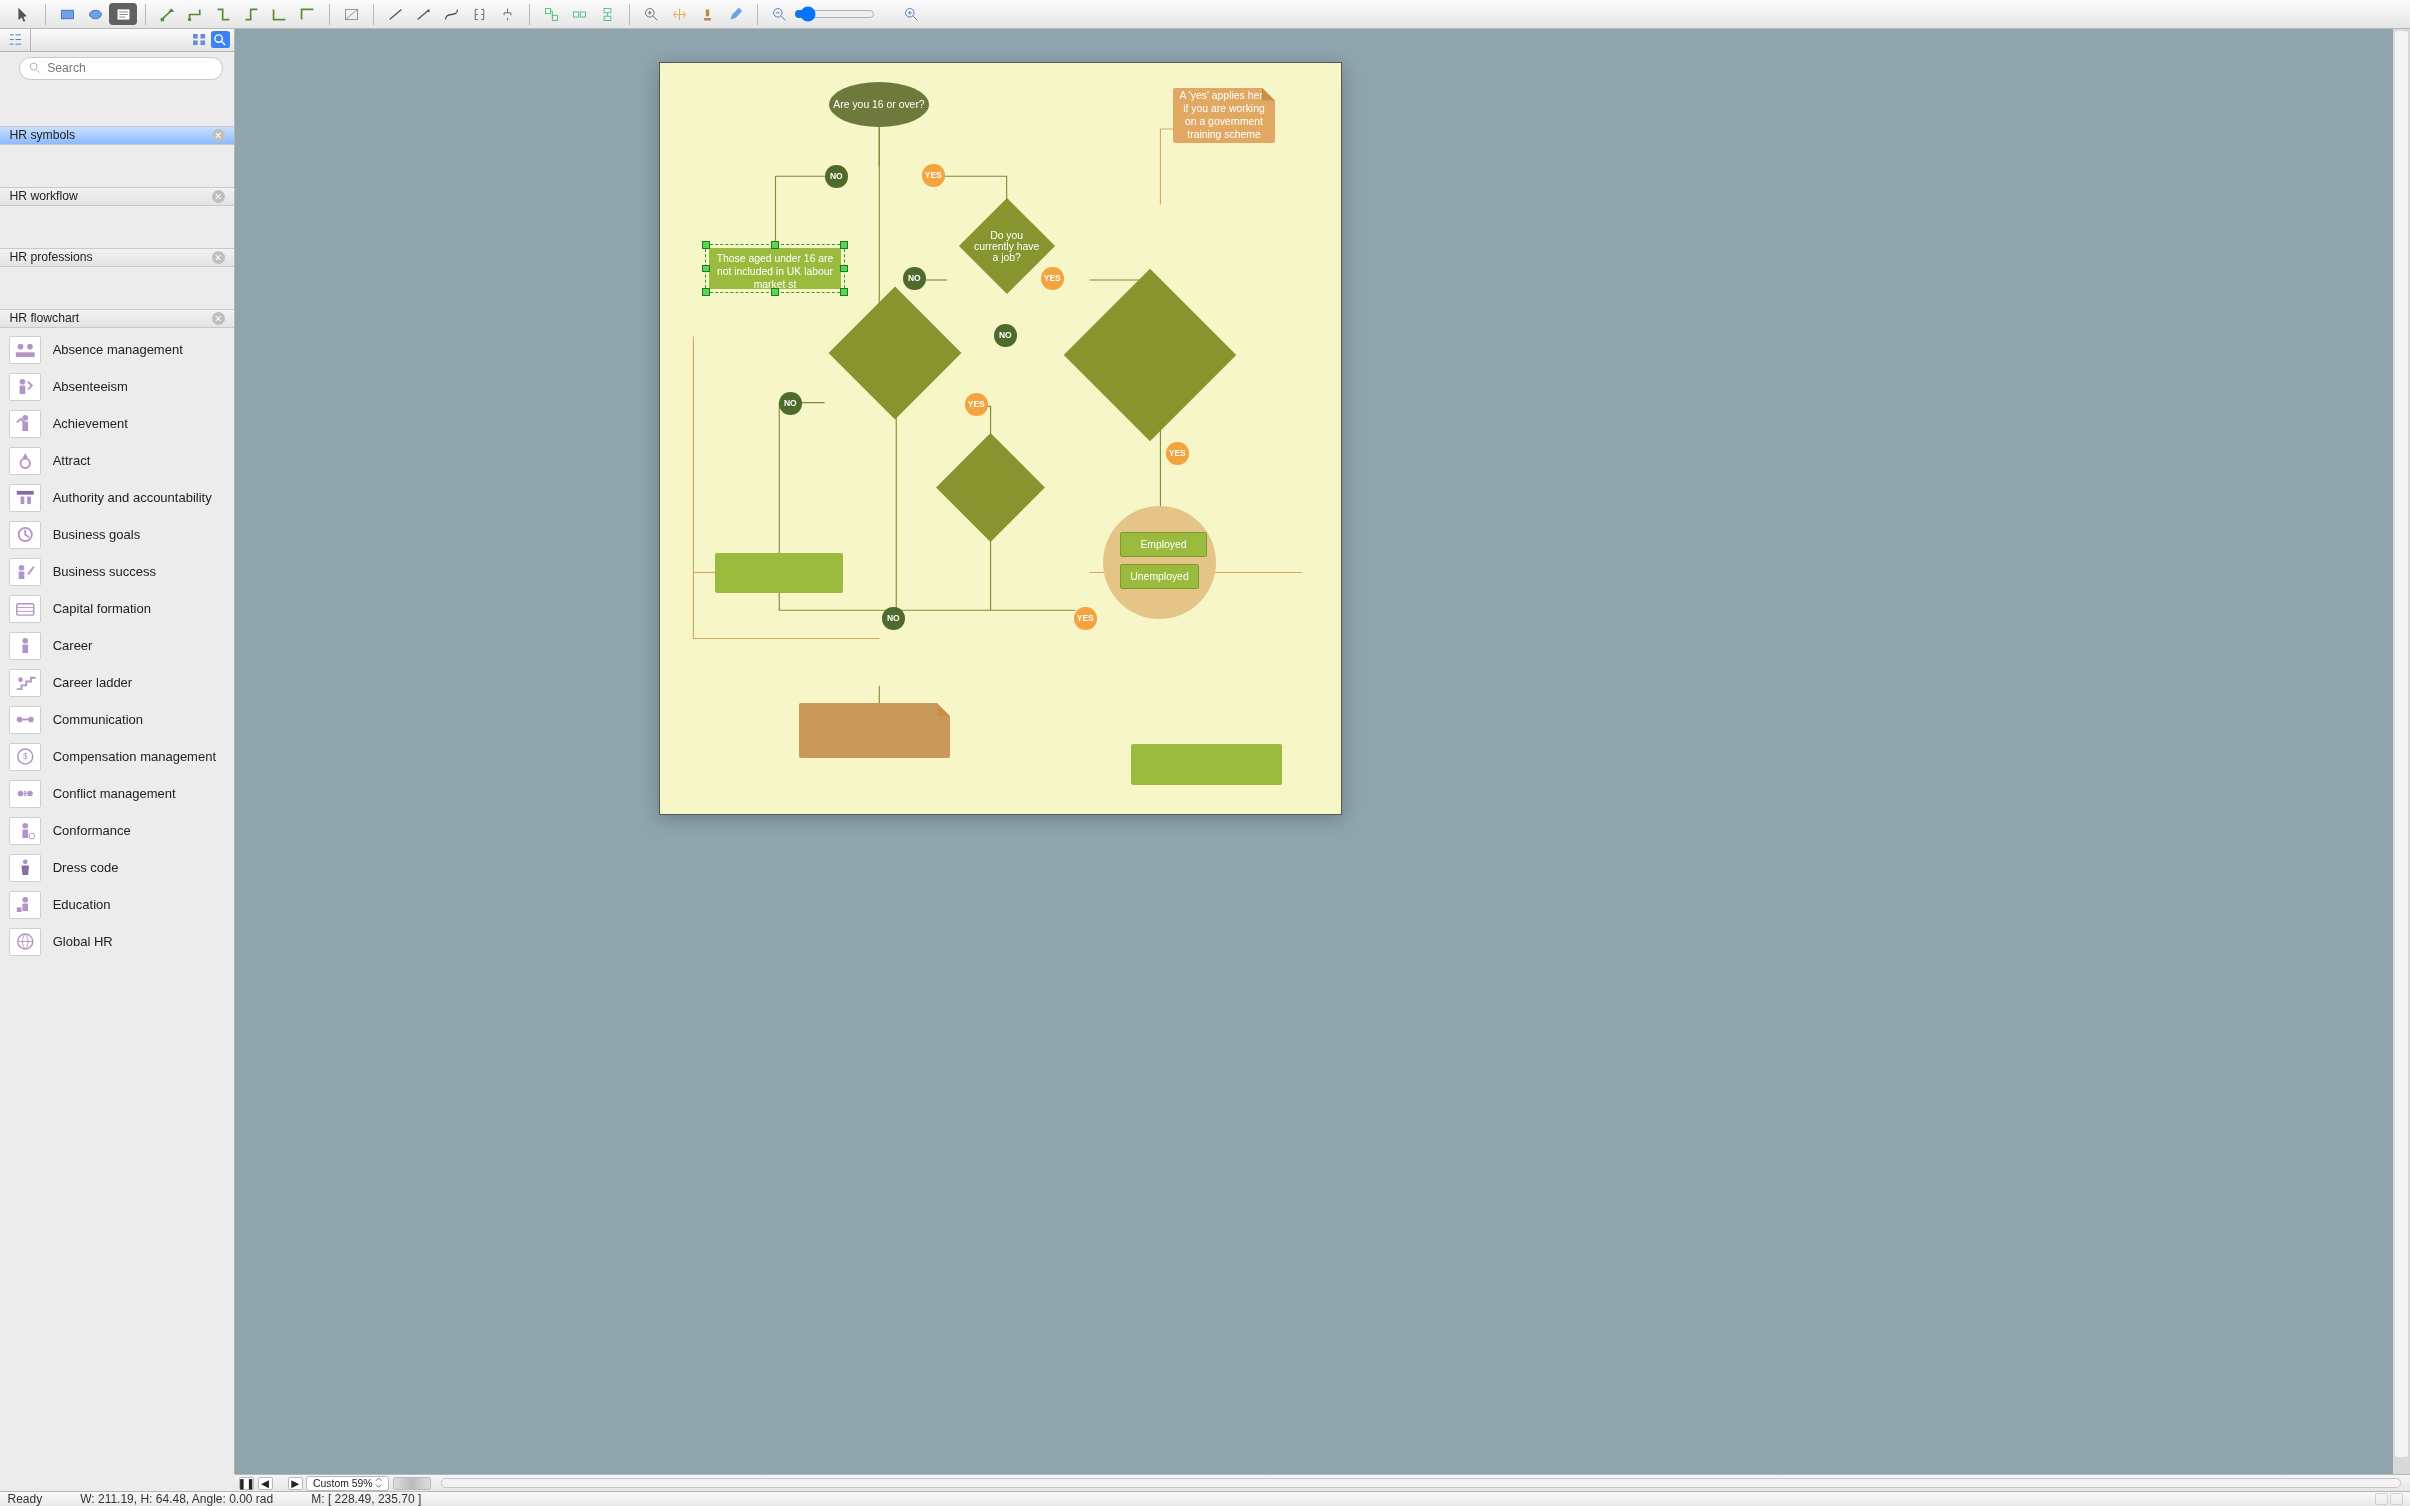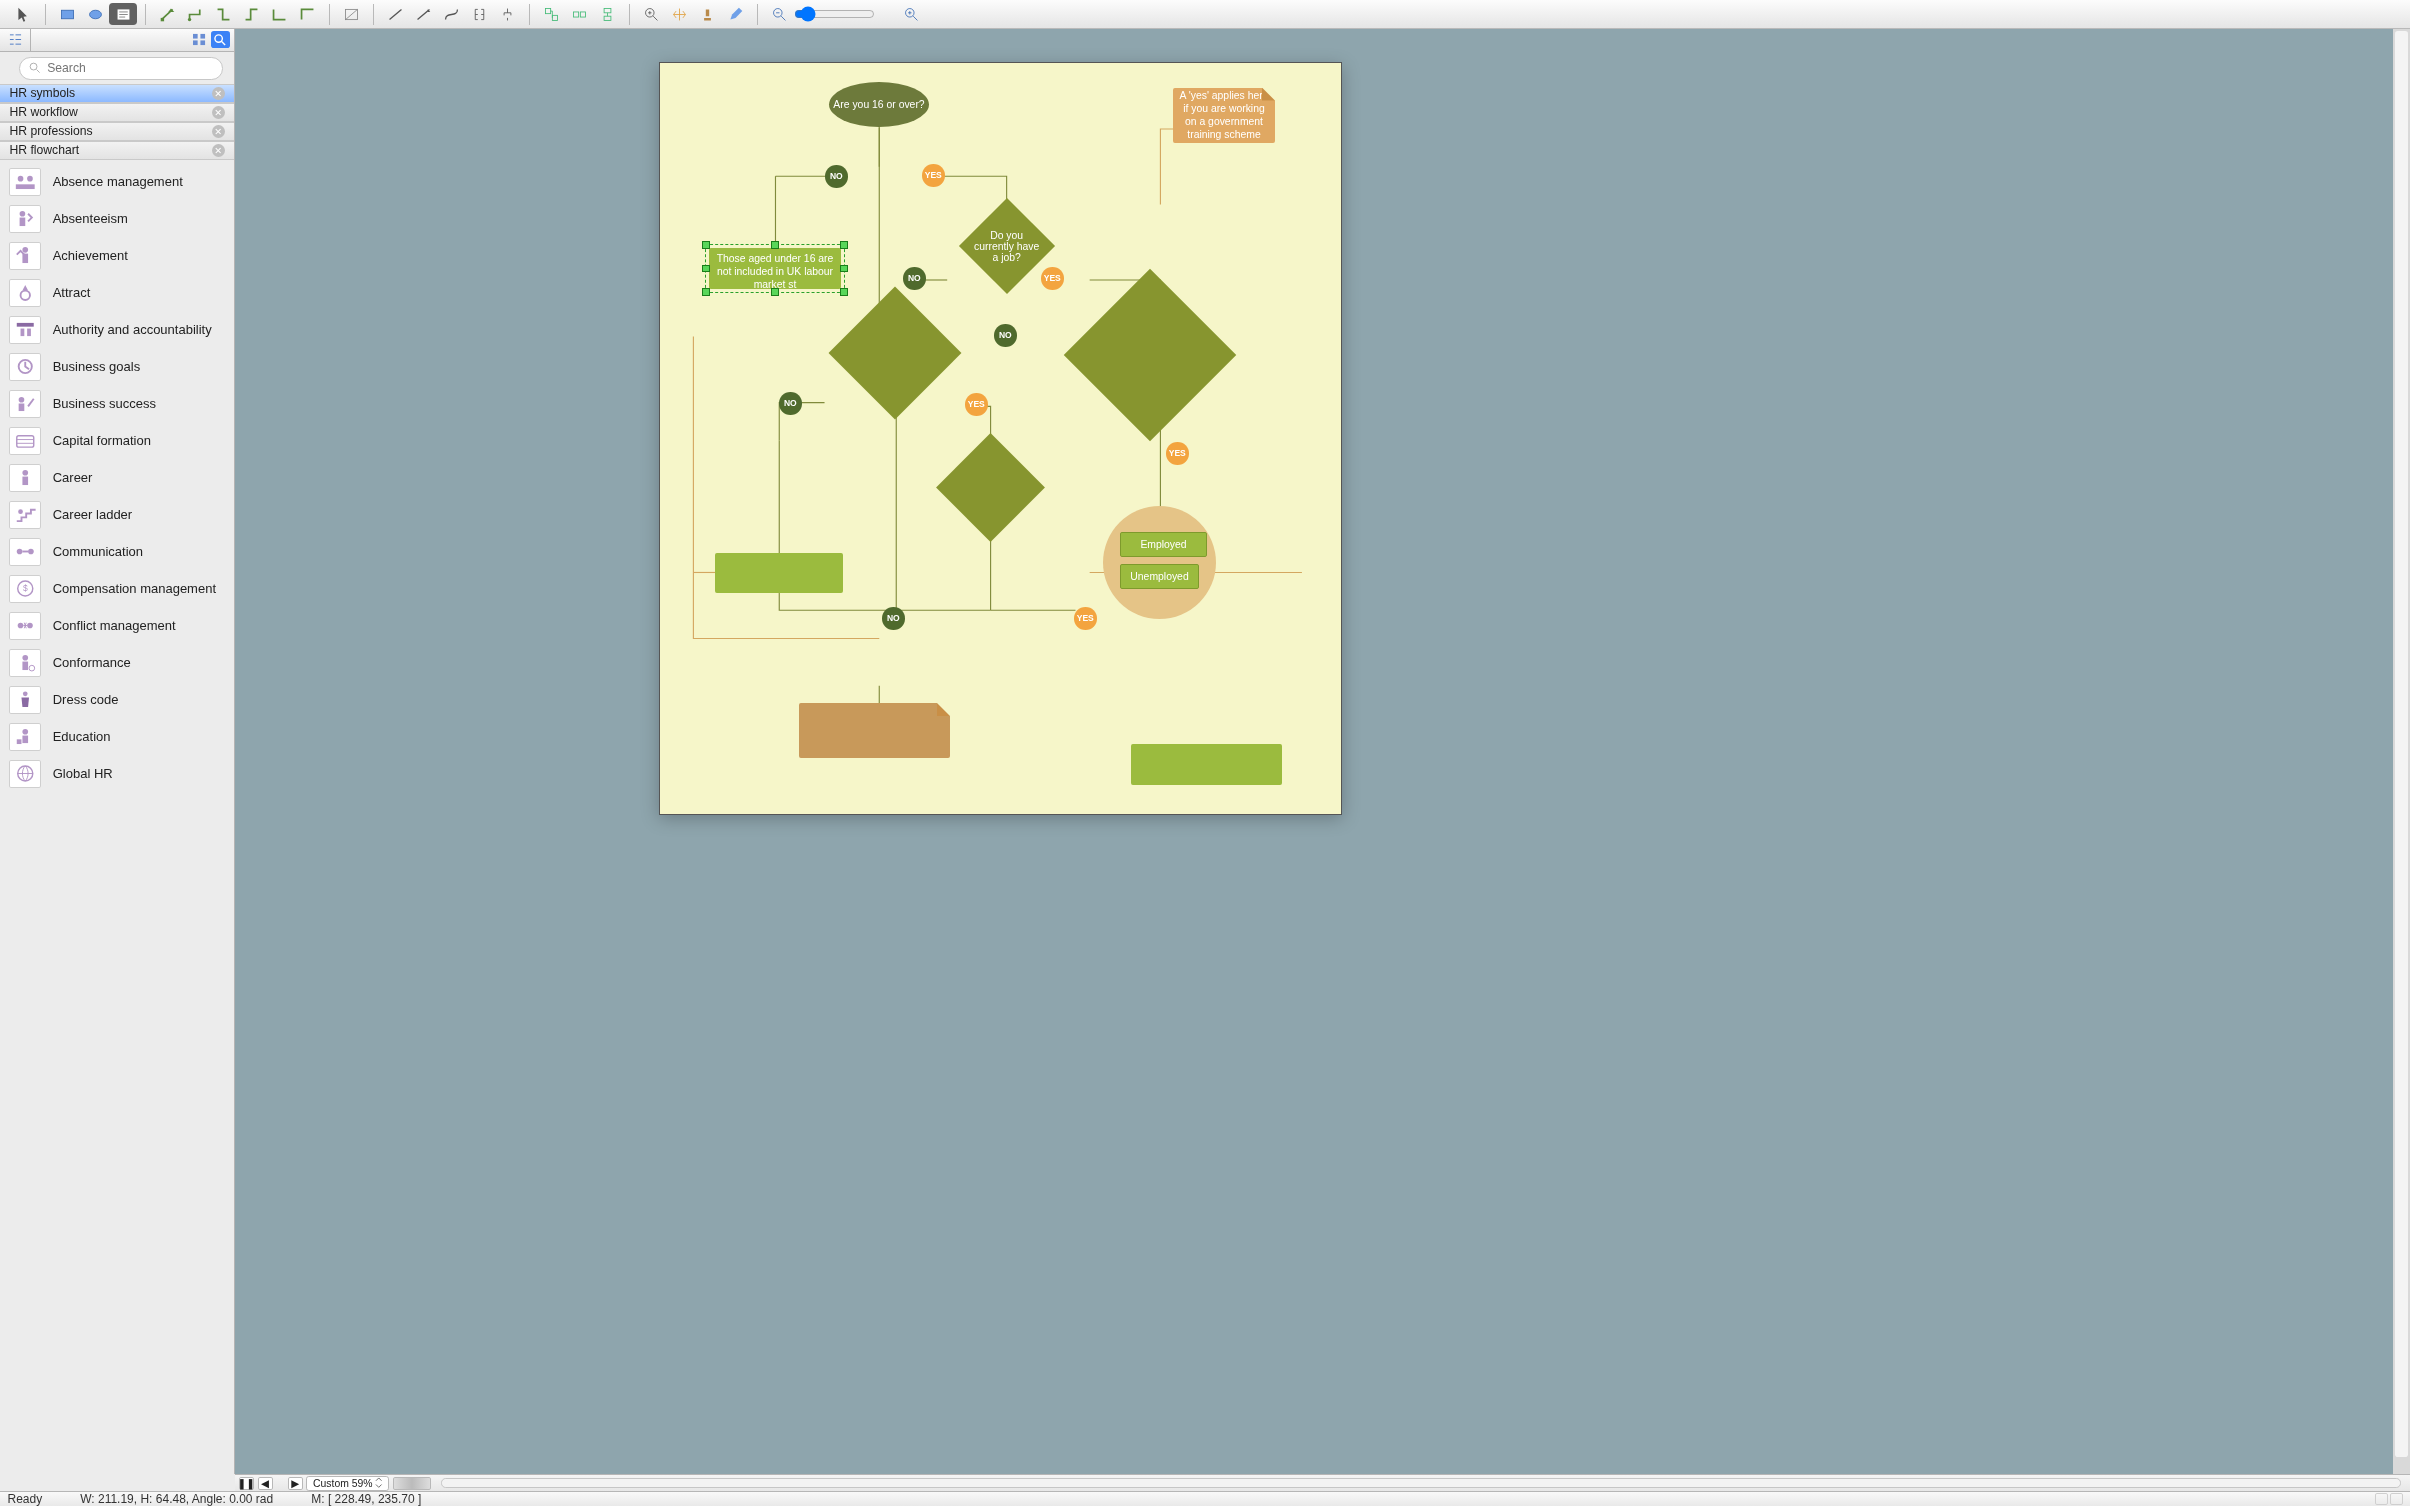--- a/index.html
+++ b/index.html
@@ -38,21 +38,21 @@
 .mini-ic.active{ background:#3b82f6; color:white;}
 .side-search { padding:5.6px 11.3px 3.8px 19px; }
 .side-search .search-box{
   width:100%; height:22.6px; border-radius:11.3px; border:0.9px solid #c7c7c7; background:#fff;
   display:flex; align-items:center; padding:0 9.4px; gap:5.6px; color:#9a9a9a;
 }
 .side-search input{ border:none; outline:none; flex:1; background:none; font-size:12.2px; }
 .lib-header{
   height:19px; display:flex; align-items:center; padding:0 9.4px; font-size:12.2px;
   background: linear-gradient(#f2f2f2,#e3e3e3); border-top:0.9px solid #c9c9c9; border-bottom:0.9px solid #c9c9c9;
-  justify-content:space-between; cursor:default;
+  justify-content:space-between; cursor:default;margin-top:42px;
 }
 .lib-header.selected{ background: linear-gradient(#c9e0ff,#8cb9ff); }
 .lib-close{ width:13px;height:13px;border-radius:6.6px;background:#bfbfbf;color:#fff;font-size:9.4px;display:flex;align-items:center;justify-content:center;}
 .lib-items{ flex:1; overflow-y:auto; padding:3.8px 0; }
 .lib-item{ height:37px; display:flex; align-items:center; gap:11.3px; padding:0 9.4px; cursor:default; }
 .lib-item + .lib-item{ }
 .lib-thumb{
   width:32px;height:28px;border:0.9px solid #cfcfcf;border-radius:1.9px;
   background:#fff; display:flex;align-items:center;justify-content:center;
 }

